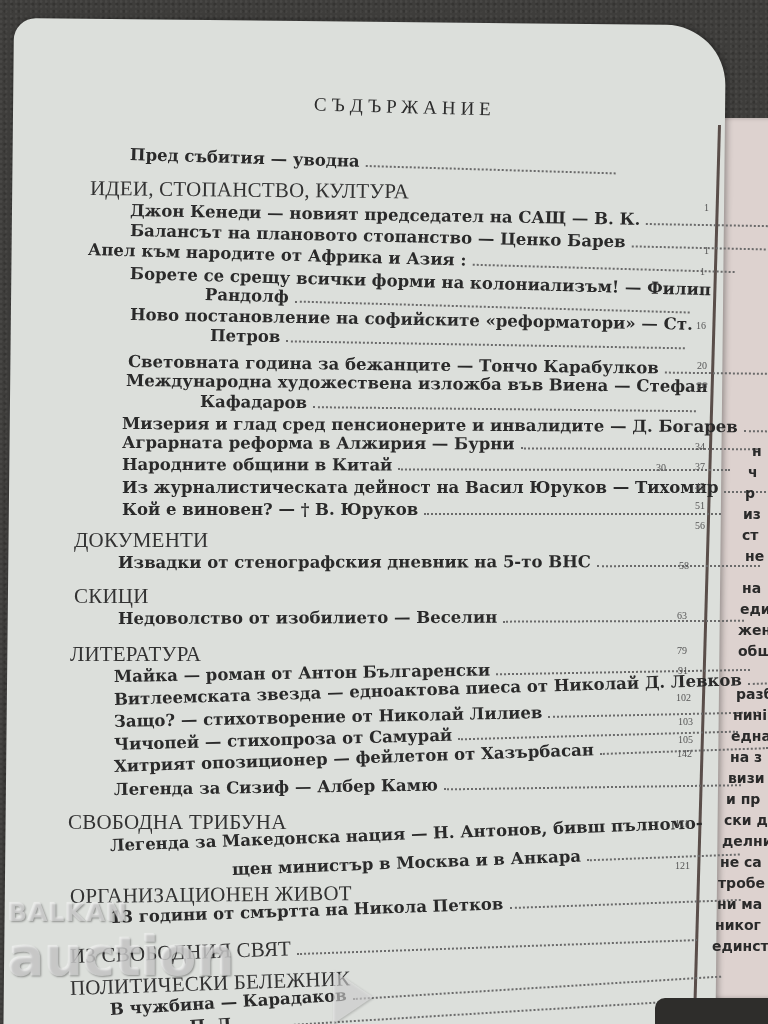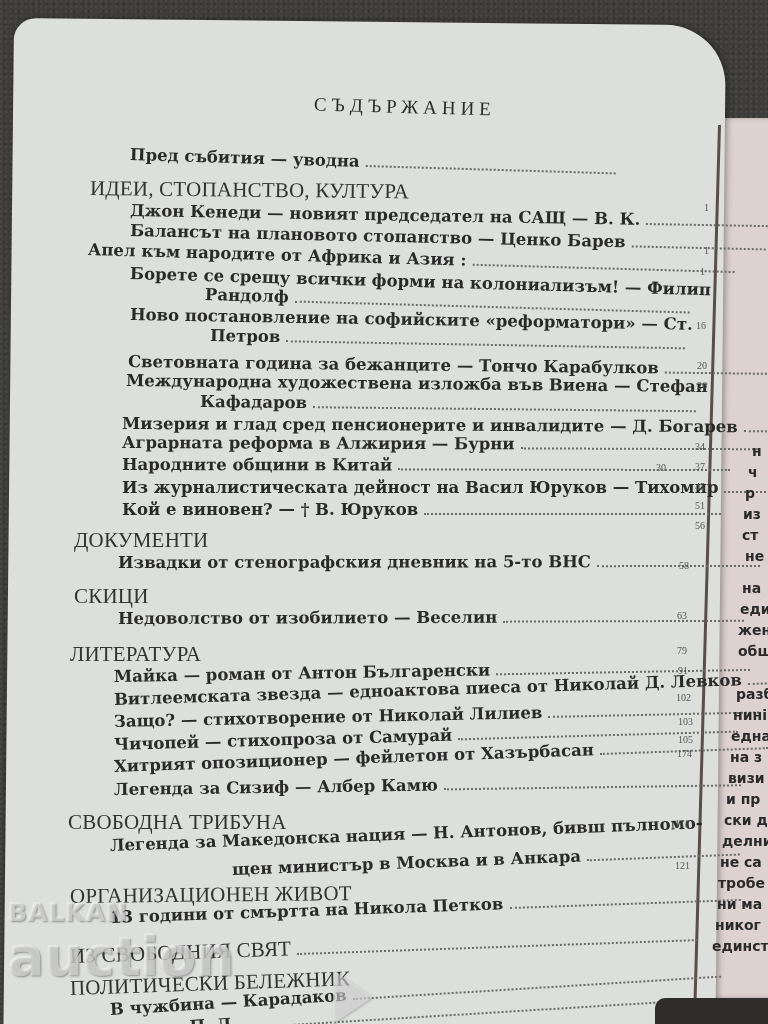--- a/index.html
+++ b/index.html
@@ -123,21 +123,21 @@
     <div class="pg" style="left: 677px; top: 645px;">79</div>
     <div class="line" style="left: 114px; top: 667px; transform: rotate(-1deg);"><span>Майка — роман от Антон Българенски</span><span class="dots" style="width: 253.6px;"></span></div>
     <div class="pg" style="left: 678px; top: 665px;">91</div>
     <div class="line" style="left: 114px; top: 690px; transform: rotate(-1.8deg);"><span>Витлеемската звезда — едноактова пиеса от Николай Д. Левков</span><span class="dots" style="width: 38.6px;"></span></div>
     <div class="pg" style="left: 676px; top: 692px;">102</div>
     <div class="line" style="left: 114px; top: 712px; transform: rotate(-1.2deg);"><span>Защо? — стихотворение от Николай Лилиев</span><span class="dots" style="width: 210.6px;"></span></div>
     <div class="pg" style="left: 678px; top: 716px;">103</div>
     <div class="line" style="left: 114px; top: 735px; transform: rotate(-1.6deg);"><span>Чичопей — стихопроза от Самурай</span><span class="dots" style="width: 279.4px;"></span></div>
     <div class="pg" style="left: 678px; top: 734px;">105</div>
     <div class="line" style="left: 114px; top: 757px; transform: rotate(-2deg);"><span>Хитрият опозиционер — фейлетон от Хазърбасан</span><span class="dots" style="width: 167.6px;"></span></div>
-    <div class="pg" style="left: 677px; top: 748px;">174</div>
+    <div class="pg" style="left: 677px; top: 748px;">142</div>
     <div class="line" style="left: 114px; top: 780px; transform: rotate(-0.8deg);"><span>Легенда за Сизиф — Албер Камю</span><span class="dots" style="width: 296.6px;"></span></div>
     <div class="section" style="left: 68px; top: 810px; transform: rotate(0deg);">СВОБОДНА ТРИБУНА</div>
     <div class="line" style="left: 110px; top: 836px; transform: rotate(-2.2deg);"><span>Легенда за Македонска нация — Н. Антонов, бивш пълномо-</span></div>
     <div class="line" style="left: 232px; top: 860px; transform: rotate(-2.2deg);"><span>щен министър в Москва и в Анкара</span><span class="dots" style="width: 152.8px;"></span></div>
     <div class="pg" style="left: 675px; top: 818px;">111</div>
     <div class="pg" style="left: 675px; top: 860px;">121</div>
     <div class="section" style="left: 70px; top: 884px; transform: rotate(-0.6deg);">ОРГАНИЗАЦИОНЕН ЖИВОТ</div>
     <div class="line" style="left: 110px; top: 908px; transform: rotate(-2deg);"><span>13 години от смъртта на Никола Петков</span><span class="dots" style="width: 231.8px;"></span></div>
     <div class="section" style="left: 70px; top: 944px; transform: rotate(-2deg);">ИЗ СВОБОДНИЯ СВЯТ<span class="dots" style="width: 400px;"></span></div>
     <div class="section" style="left: 70px; top: 976px; transform: rotate(-2deg);">ПОЛИТИЧЕСКИ БЕЛЕЖНИК</div>

